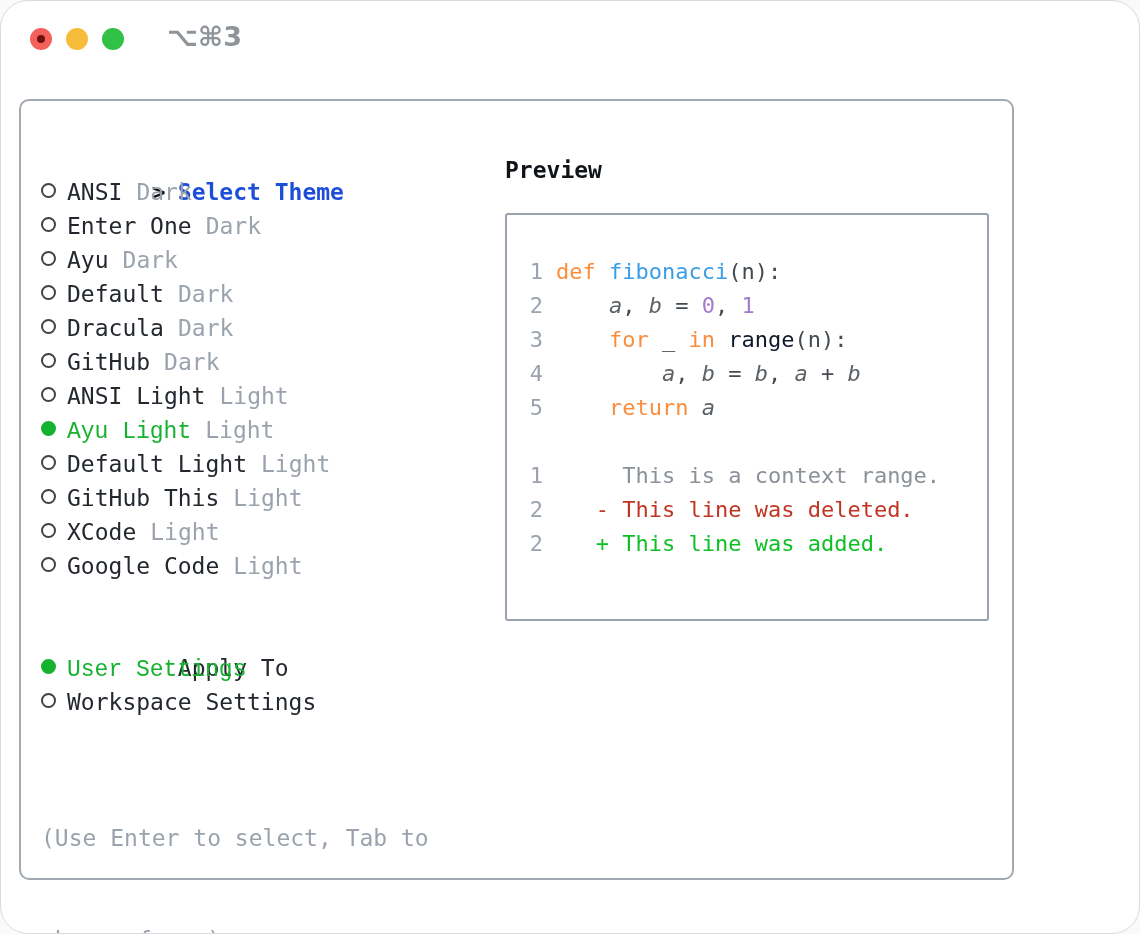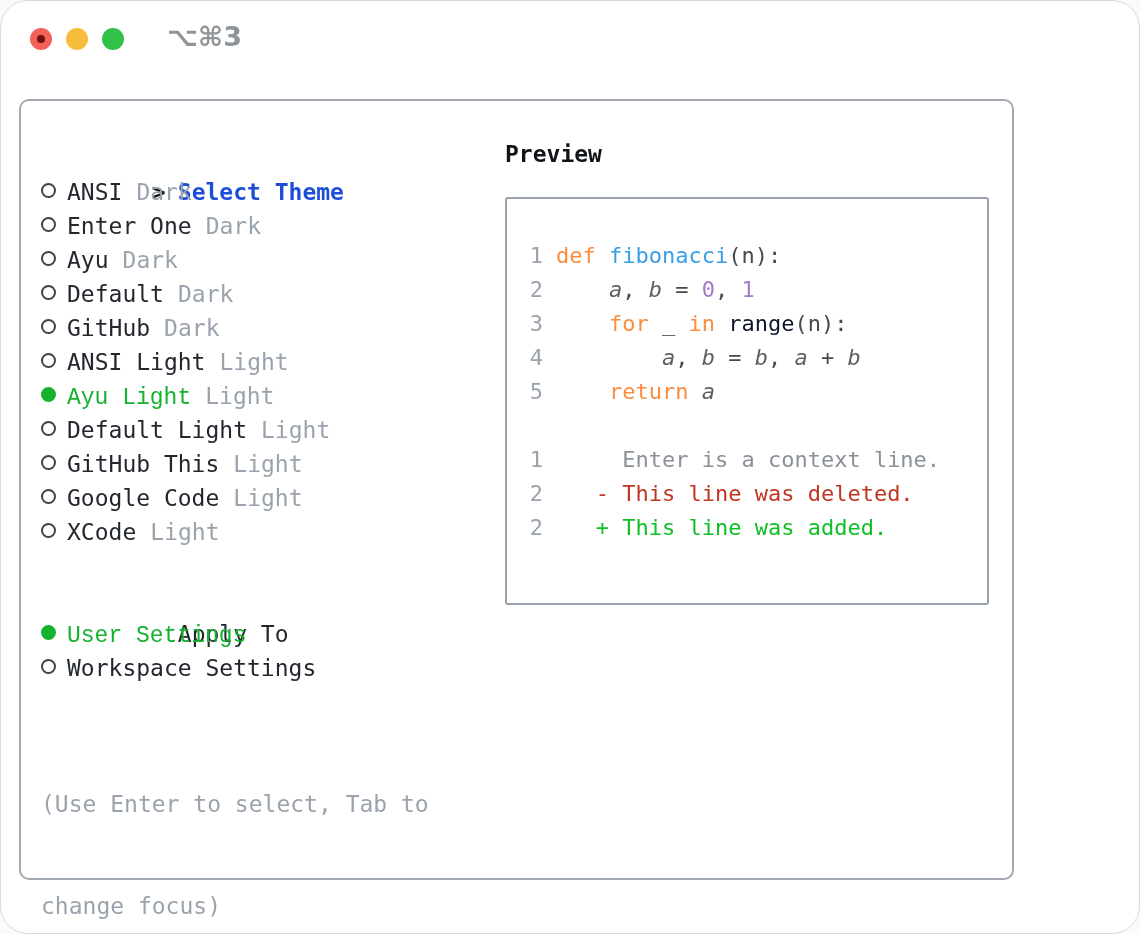--- a/index.html
+++ b/index.html
@@ -29,21 +29,21 @@
   .title{font-weight:bold;color:#1d4ed8;}
   .circle{display:inline-block;width:11px;height:11px;border:2.5px solid #3d434a;border-radius:50%;
     vertical-align:2px;}
   .sel .circle{background:#15b22f;border-color:#15b22f;}
   .name{color:#23272e;}
   .sel .name{color:#15b22f;font-family:Liberation Mono, monospace;}
   .variant{color:#9aa3ad;margin-left:14px;}
   .spacer{height:34px;}
   .hint{color:#9aa3ad;font-size:23px;line-height:34px;white-space:pre;}
   
-  .right{position:absolute;left:484px;top:36px;}
+  .right{position:absolute;left:484px;top:52px;}
   .preview-title{font-size:23px;line-height:34px;font-weight:bold;color:#101418;}
   .preview-box{margin-top:26px;width:484px;height:408px;box-sizing:border-box;
     border:2px solid #9aa3ad;border-radius:3px;padding:40px 8px 0 22px;overflow:hidden;background:#fff;}
   .cl{height:34px;line-height:34px;font-size:22px;white-space:pre;}
   .ln{display:inline-block;width:14px;text-align:right;color:#9aa3ad;margin-right:13px;}
   .src{white-space:pre;}
   .tok-kw{color:#fa8d3e;}
   .tok-fn{color:#399ee6;}
   .tok-call{color:#0f172a;}
   .tok-num{color:#a37acc;}
@@ -71,27 +71,28 @@
   <div class="panel">
     <div class="left">
       <div class="row">
         <span class="marker prompt">&gt;</span><span class="title">Select Theme</span>
       </div>
       <div id="theme-list">
           <div class="row"><span class="marker"><span class="circle"></span></span><span class="name">ANSI</span><span class="variant">Dark</span></div>
           <div class="row"><span class="marker"><span class="circle"></span></span><span class="name">Enter One</span><span class="variant">Dark</span></div>
           <div class="row"><span class="marker"><span class="circle"></span></span><span class="name">Ayu</span><span class="variant">Dark</span></div>
           <div class="row"><span class="marker"><span class="circle"></span></span><span class="name">Default</span><span class="variant">Dark</span></div>
+          <div class="row"><span class="marker"><span class="circle"></span></span><span class="name">Dracula</span><span class="variant">Dark</span></div>
           <div class="row"><span class="marker"><span class="circle"></span></span><span class="name">GitHub</span><span class="variant">Dark</span></div>
           <div class="row"><span class="marker"><span class="circle"></span></span><span class="name">ANSI Light</span><span class="variant">Light</span></div>
           <div class="row sel"><span class="marker"><span class="circle"></span></span><span class="name">Ayu Light</span><span class="variant">Light</span></div>
           <div class="row"><span class="marker"><span class="circle"></span></span><span class="name">Default Light</span><span class="variant">Light</span></div>
           <div class="row"><span class="marker"><span class="circle"></span></span><span class="name">GitHub This</span><span class="variant">Light</span></div>
+          <div class="row"><span class="marker"><span class="circle"></span></span><span class="name">XCode</span><span class="variant">Light</span></div>
           <div class="row"><span class="marker"><span class="circle"></span></span><span class="name">Google Code</span><span class="variant">Light</span></div>
-          <div class="row"><span class="marker"><span class="circle"></span></span><span class="name">XCode</span><span class="variant">Light</span></div>
         </div>
       <div class="spacer"></div>
       <div class="row">
         <span class="marker"></span><span>Apply To</span>
       </div>
       <div id="apply-list">
           <div class="row sel"><span class="marker"><span class="circle"></span></span><span class="name">User Settings</span></div>
           <div class="row"><span class="marker"><span class="circle"></span></span><span class="name">Workspace Settings</span></div>
         </div>
       <div class="spacer"></div>
@@ -103,19 +104,19 @@
 
     <div class="right">
       <div class="preview-title">Preview</div>
       <div class="preview-box" id="preview-box">
           <div class="cl"><span class="ln">1</span><span class="src"><span class="tok-kw">def </span><span class="tok-fn">fibonacci</span><span class="tok-pln">(n):</span></span></div>
           <div class="cl"><span class="ln">2</span><span class="src"><span class="tok-pln">    </span><span class="tok-var">a</span><span class="tok-pln">, </span><span class="tok-var">b</span><span class="tok-pln"> = </span><span class="tok-num">0</span><span class="tok-pln">, </span><span class="tok-num">1</span></span></div>
           <div class="cl"><span class="ln">3</span><span class="src"><span class="tok-pln">    </span><span class="tok-kw">for</span><span class="tok-pln"> _ </span><span class="tok-kw">in</span><span class="tok-pln"> </span><span class="tok-call">range</span><span class="tok-pln">(n):</span></span></div>
           <div class="cl"><span class="ln">4</span><span class="src"><span class="tok-pln">        </span><span class="tok-var">a</span><span class="tok-pln">, </span><span class="tok-var">b</span><span class="tok-pln"> = </span><span class="tok-var">b</span><span class="tok-pln">, </span><span class="tok-var">a</span><span class="tok-pln"> + </span><span class="tok-var">b</span></span></div>
           <div class="cl"><span class="ln">5</span><span class="src"><span class="tok-pln">    </span><span class="tok-kw">return</span><span class="tok-pln"> </span><span class="tok-var">a</span></span></div>
           <div class="cl"><span class="ln"></span><span class="src"></span></div>
-          <div class="cl"><span class="ln">1</span><span class="src"><span class="tok-ctx">     Enter is a context line.</span></span></div>
+          <div class="cl"><span class="ln">1</span><span class="src"><span class="tok-ctx">     This is a context range.</span></span></div>
           <div class="cl"><span class="ln">2</span><span class="src"><span class="tok-del">   - This line was deleted.</span></span></div>
           <div class="cl"><span class="ln">2</span><span class="src"><span class="tok-add">   + This line was added.</span></span></div>
         </div>
     </div>
   </div>
 </div>
 
 </body></html>

